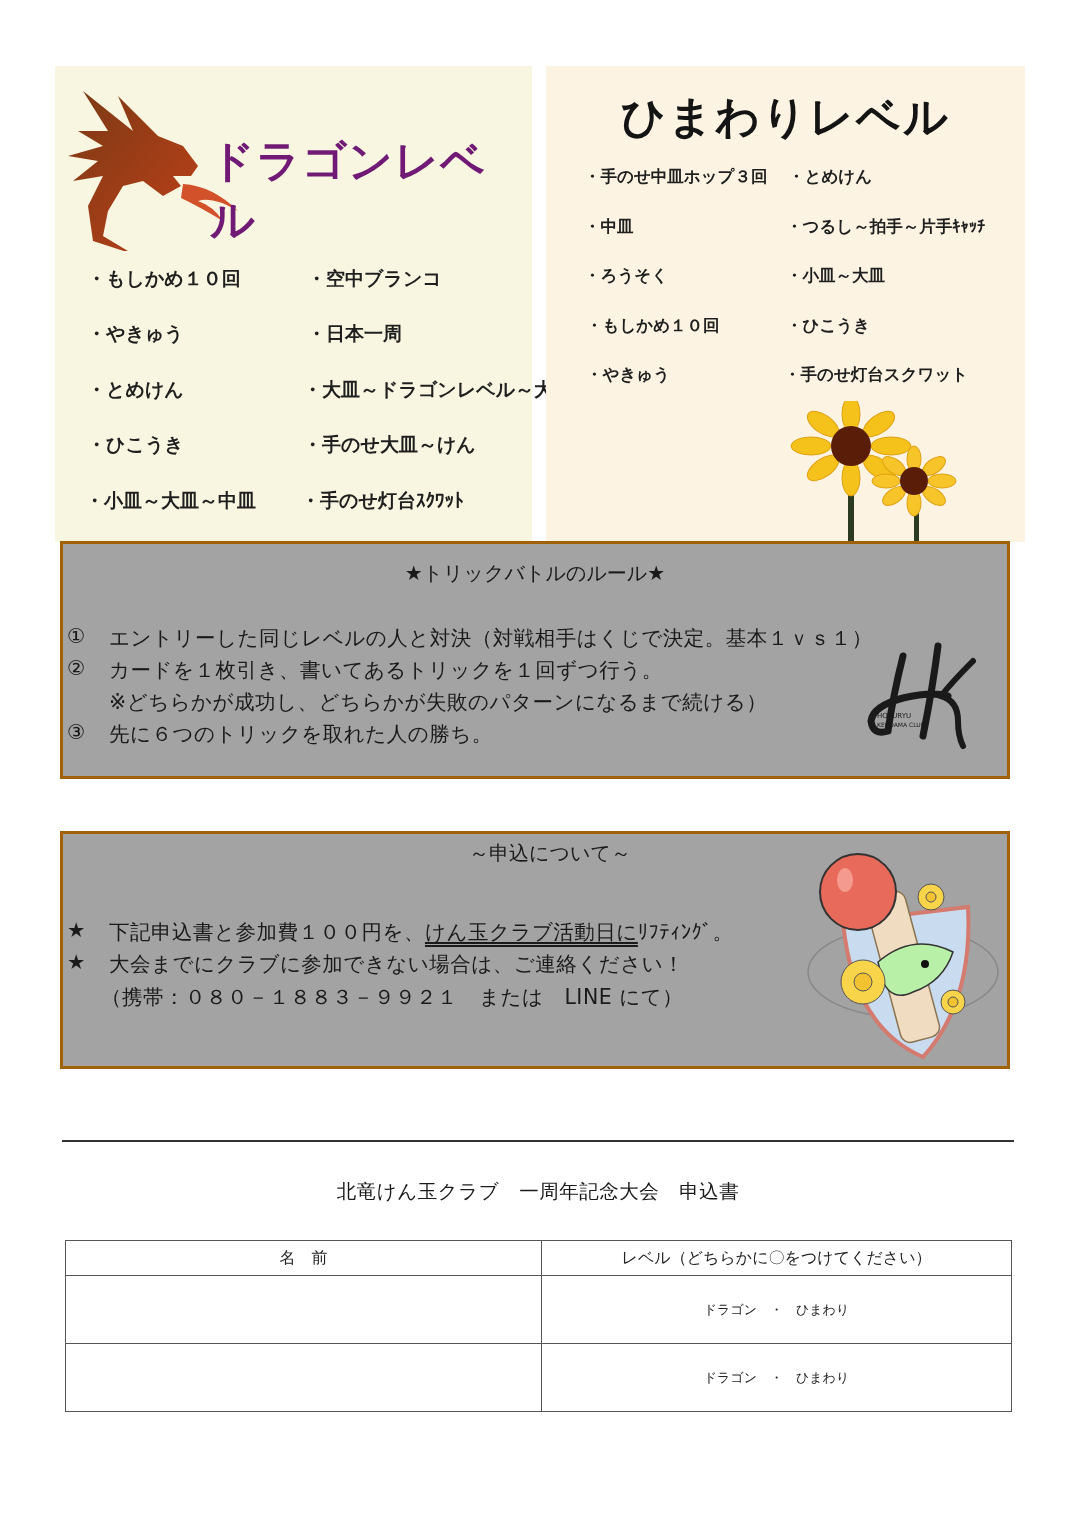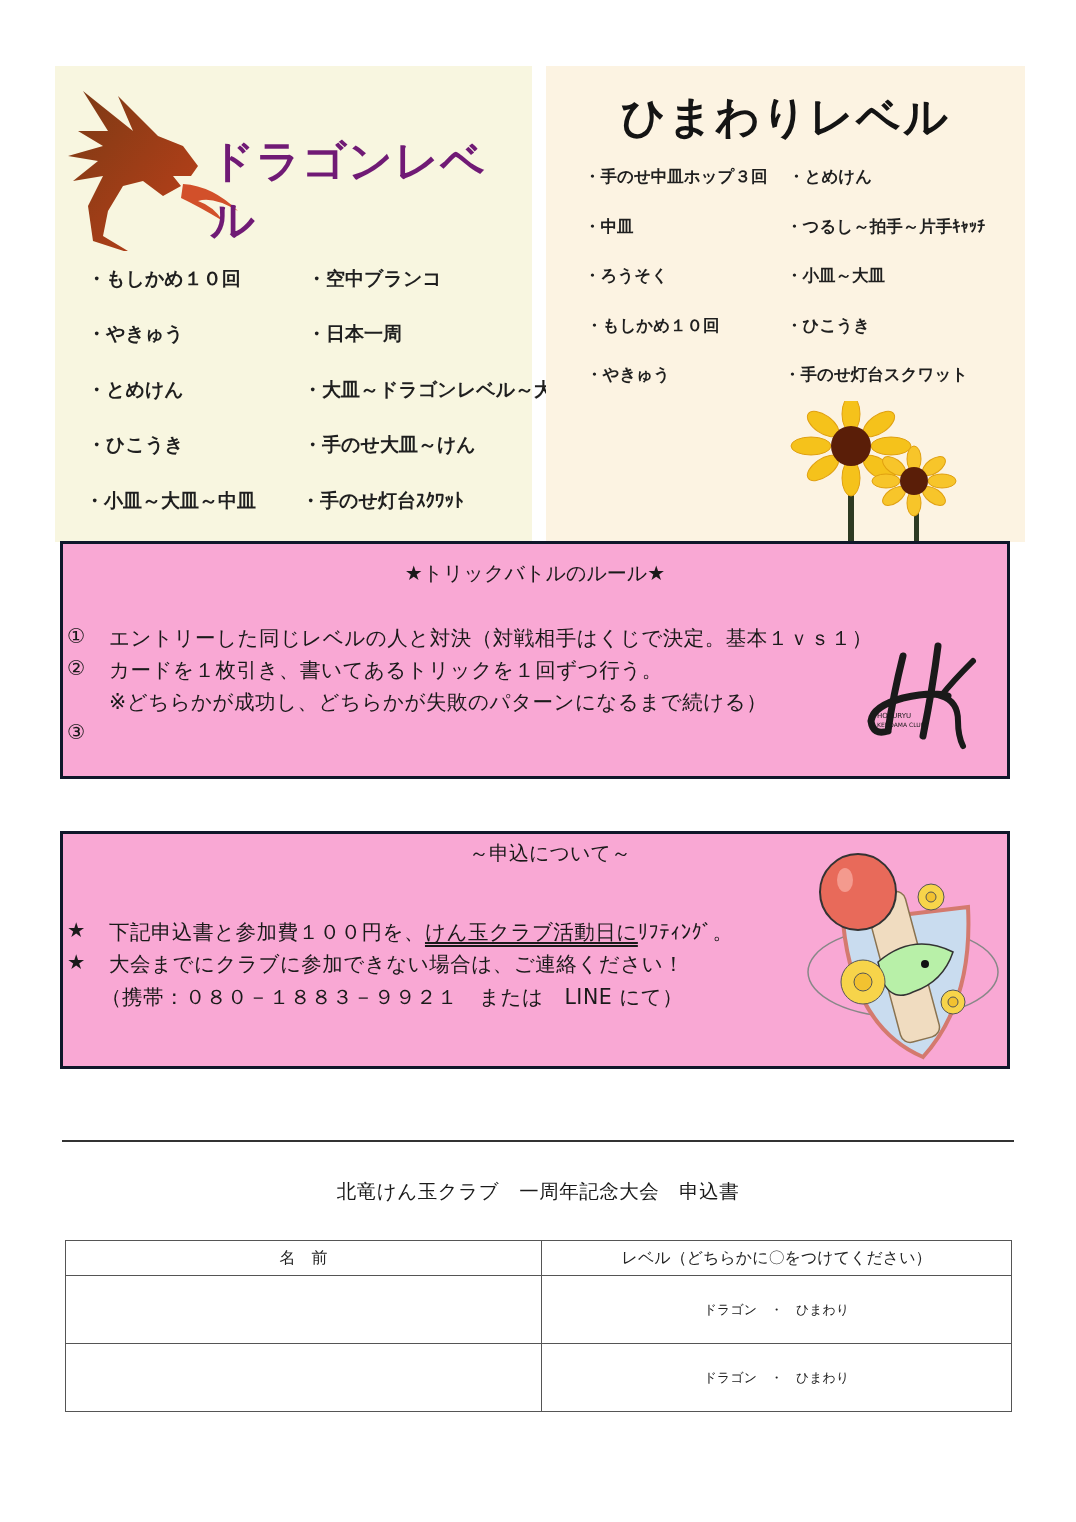--- a/index.html
+++ b/index.html
@@ -13,21 +13,21 @@
   #dragon-title { left:155px; top:66px; font-size:44px; font-weight:bold; letter-spacing:1px; color:#701a75; }
   .dlist { font-size:19px; font-weight:bold; color:#1f1f1f; white-space:nowrap; }
 
   
   #himawari-panel { left:546px; top:66px; width:479px; height:476px; background:#fcf3e2; }
   #himawari-title { left:0; width:479px; top:22px; text-align:center; font-size:44px; font-weight:bold; color:#141414; letter-spacing:2px; }
   .hlist { font-size:16.5px; font-weight:bold; color:#1f1f1f; white-space:nowrap; }
   #sunflowers { left:240px; top:335px; width:200px; height:145px; }
 
   
-  .box { border:3px solid #0f172a; background:#f9a8d4; box-sizing:border-box; }
+  .box { border:3px solid #a16207; background:#a3a3a3; box-sizing:border-box; }
   #rules-box { left:60px; top:541px; width:950px; height:238px; }
   #apply-box { left:60px; top:831px; width:950px; height:238px; }
   .box-title { position:absolute; left:0; width:100%; text-align:center; font-size:20px; color:#1a1a1a; }
   .line { position:absolute; font-size:20.5px; color:#1a1a1a; white-space:nowrap; letter-spacing:0.5px; }
   .marker { position:absolute; font-size:20.5px; color:#1a1a1a; }
   .uline { text-decoration:underline; text-decoration-style:double; text-underline-offset:3px; }
 
   #hk-logo { left:800px; top:92px; width:130px; height:120px; }
   #club-emblem { left:740px; top:18px; width:200px; height:215px; }
 
@@ -120,20 +120,21 @@
 
   <div class="marker" style="left:4px; top:80px;">①</div>
   <div class="line" style="left:46px; top:80px;">エントリーした同じレベルの人と対決（対戦相手はくじで決定。基本１ｖｓ１）</div>
 
   <div class="marker" style="left:4px; top:112px;">②</div>
   <div class="line" style="left:46px; top:112px;">カードを１枚引き、書いてあるトリックを１回ずつ行う。</div>
 
   <div class="line" style="left:46px; top:144px;">※どちらかが成功し、どちらかが失敗のパターンになるまで続ける）</div>
 
   <div class="marker" style="left:4px; top:176px;">③</div>
+  <div class="line" style="left:46px; top:176px;">先に６つのトリックを取れた人の勝ち。</div>
 
   <svg id="hk-logo" class="abs" viewBox="0 0 130 120">
     <path d="M40 20 Q30 60 25 95 M25 95 Q10 100 8 85 Q10 70 40 62 Q70 55 85 60 M75 10 Q70 50 60 100" stroke="#1a1a1a" stroke-width="7" fill="none" stroke-linecap="round"></path>
     <path d="M110 25 Q90 45 78 60 Q95 65 95 85 Q95 100 100 110" stroke="#1a1a1a" stroke-width="6" fill="none" stroke-linecap="round"></path>
     <text x="14" y="82" font-size="7" font-family="DejaVu Sans, sans-serif" fill="#1a1a1a">HOKURYU</text>
     <text x="14" y="91" font-size="6" font-family="DejaVu Sans, sans-serif" fill="#1a1a1a">KENDAMA CLUB</text>
   </svg>
 </div>
 
 <div id="apply-box" class="abs box">

